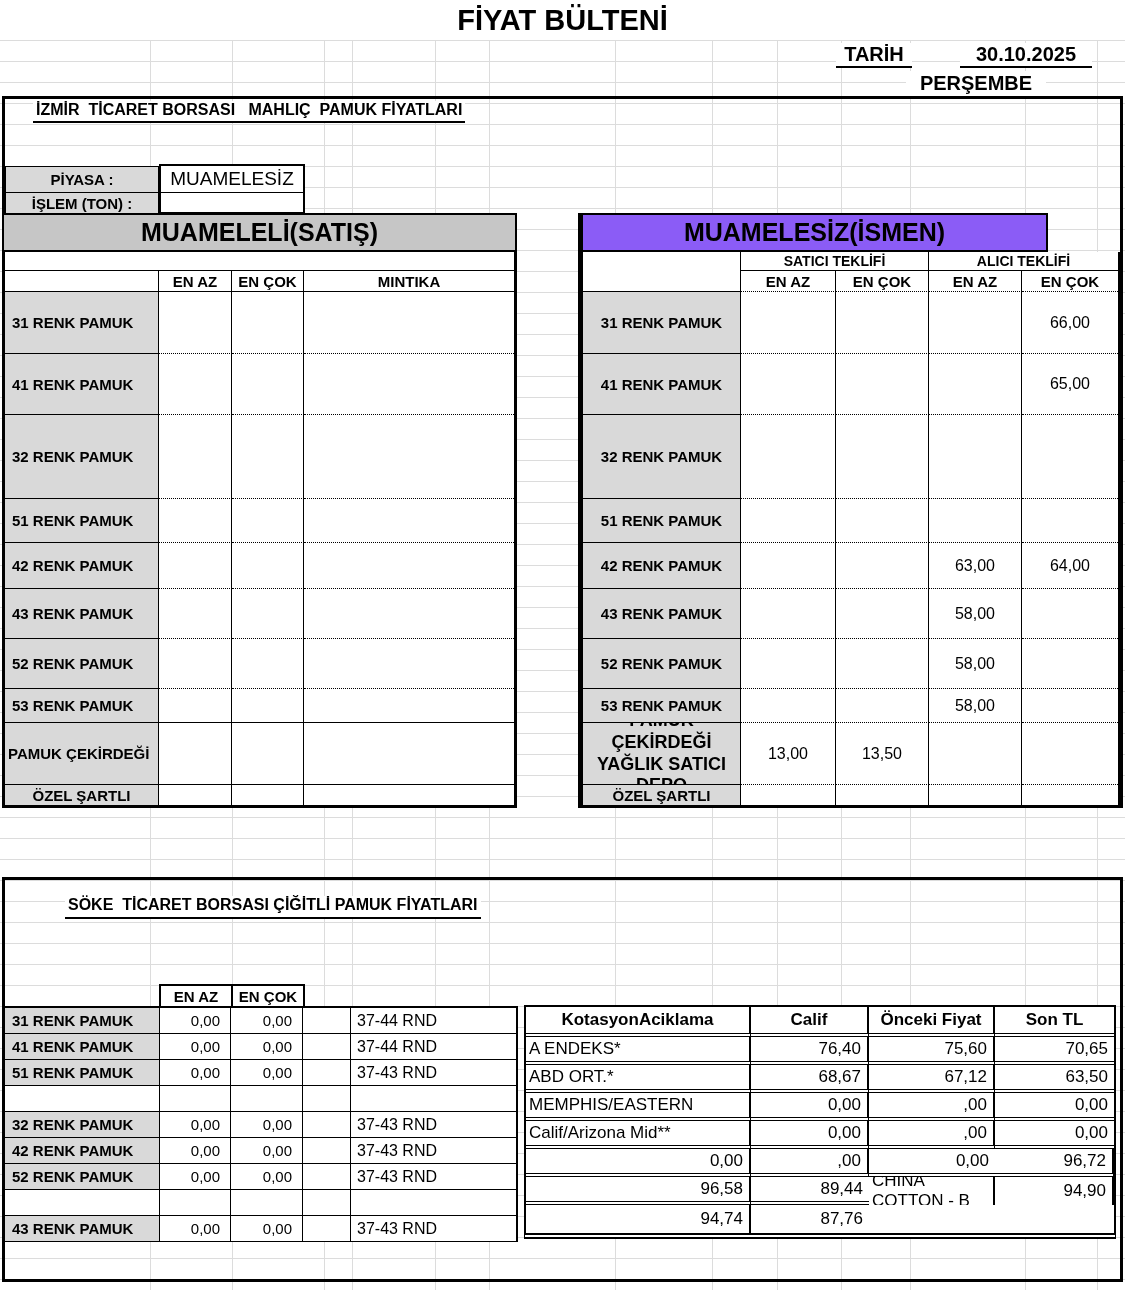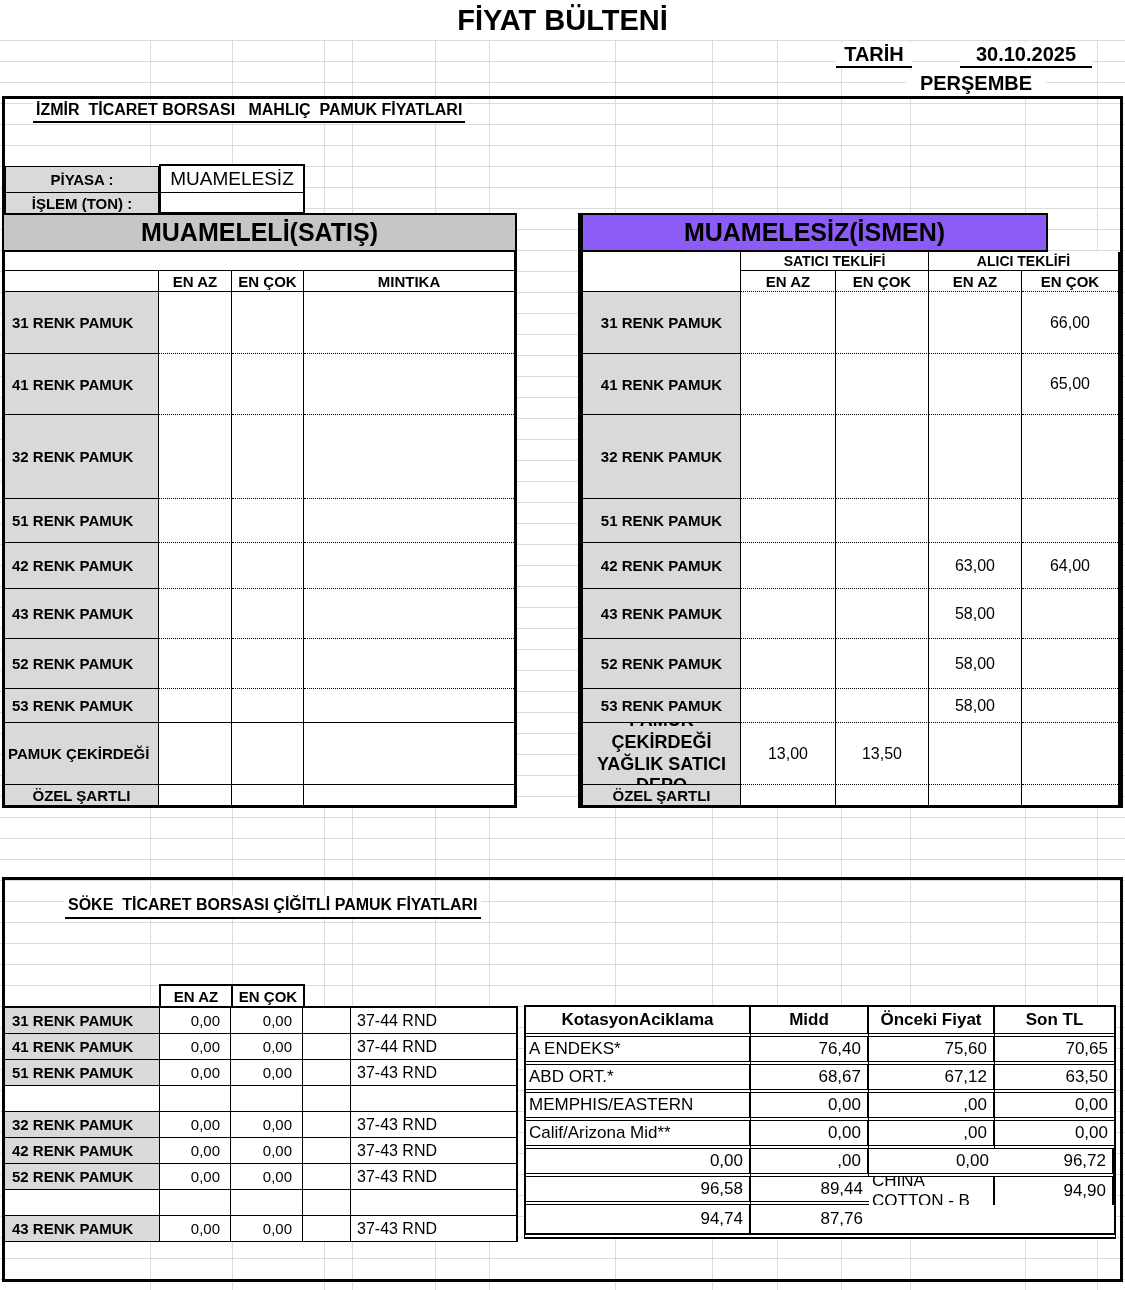--- a/index.html
+++ b/index.html
@@ -235,21 +235,21 @@
     <div class="c lab br bb">43 RENK PAMUK</div>
     <div class="c num br bb">0,00</div>
     <div class="c num br bb">0,00</div>
     <div class="c br bb"></div>
     <div class="c rndc rr bb">37-43 RND</div>
   </div>
 
   <div class="tbl" style="left:524px;top:1005px;width:592px;height:234px;border:2px solid #000;border-bottom:6px double #000;
        grid-template-columns:225px 118px 126px 1fr;grid-template-rows:30px repeat(7,28px);">
     <div class="c kh kr kb">KotasyonAciklama</div>
-    <div class="c kh kr kb">Midd</div>
+    <div class="c kh kr kb">Calif</div>
     <div class="c kh kr kb">Önceki Fiyat</div>
     <div class="c kh kb">Son TL</div>
 
     <div class="c kn kr kb">A ENDEKS*</div>
     <div class="c kv kr kb">76,40</div>
     <div class="c kv kr kb">75,60</div>
     <div class="c kv kb">70,65</div>
     <div class="c kn kr kb">ABD ORT.*</div>
     <div class="c kv kr kb">68,67</div>
     <div class="c kv kr kb">67,12</div>

